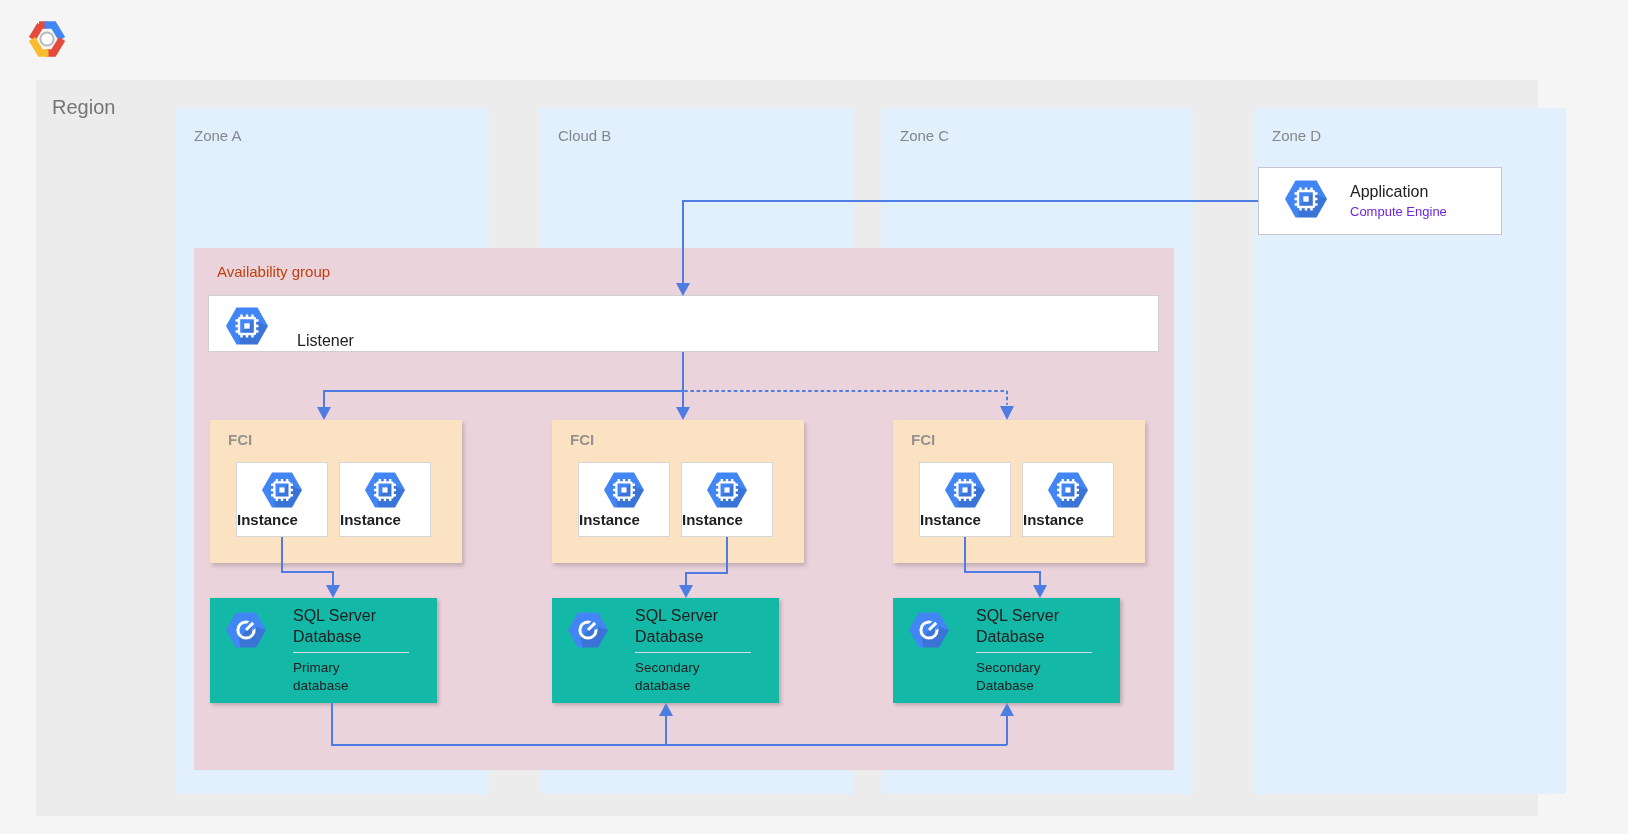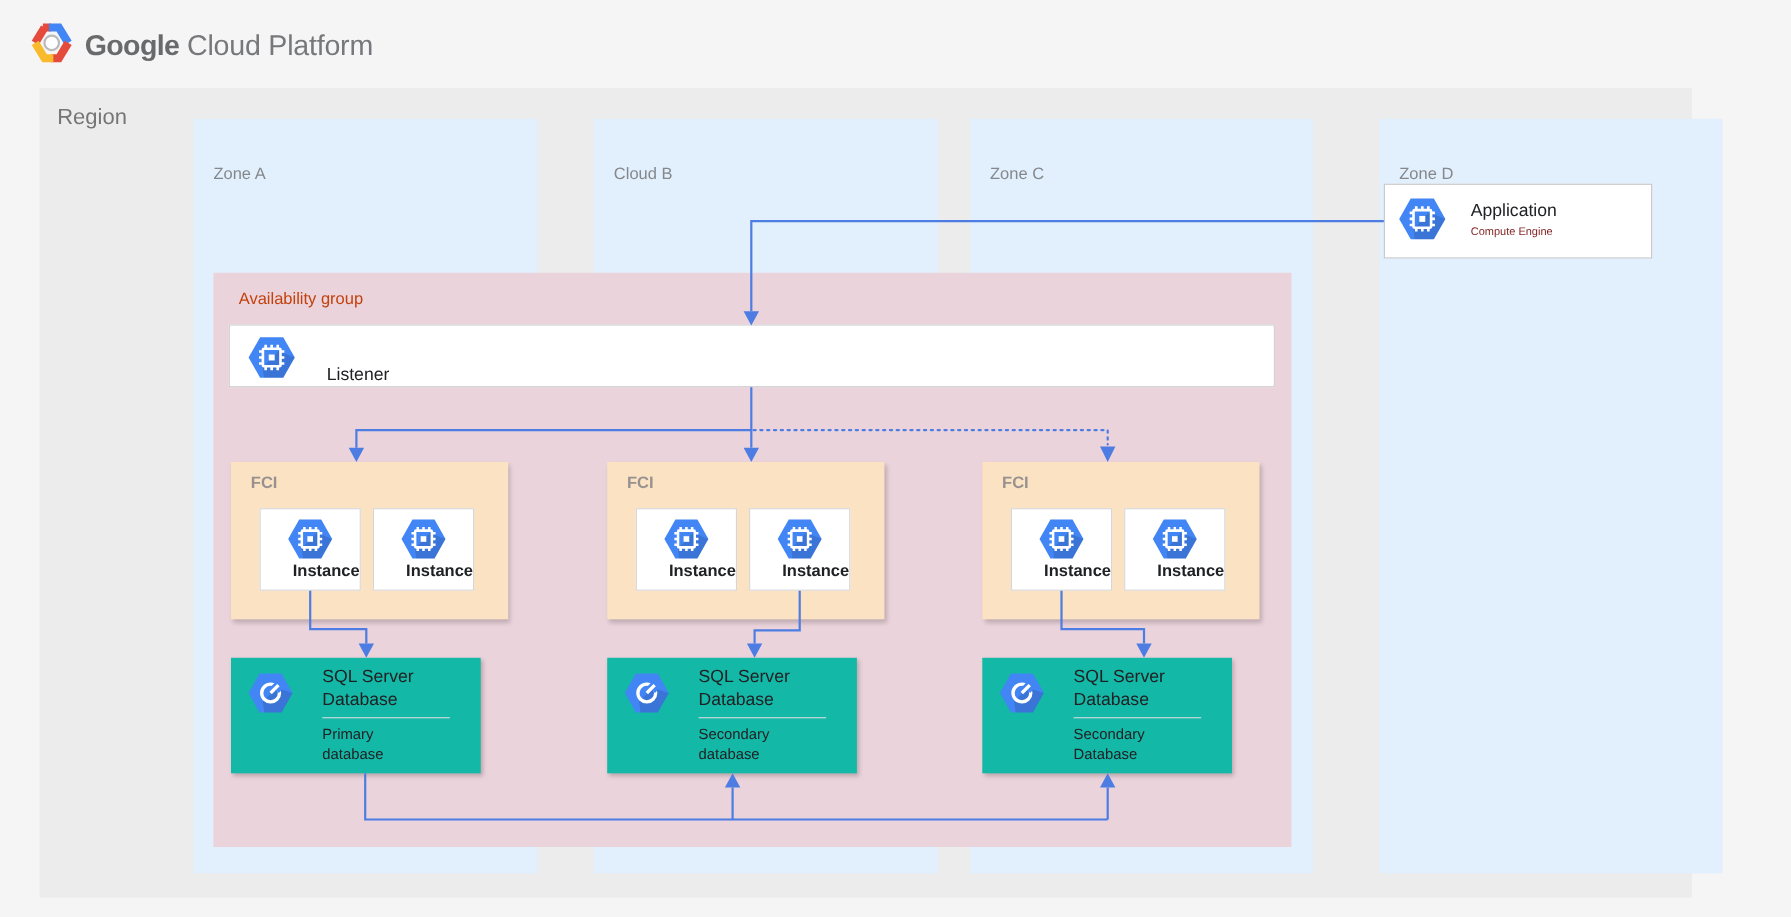--- a/index.html
+++ b/index.html
@@ -14,46 +14,46 @@
   
   .logo{left:27px;top:20px;display:flex;align-items:center;z-index:10;}
   .logo-text{margin-left:10px;font-size:26px;letter-spacing:-0.2px;white-space:nowrap;}
   .logo-text .g{color:#696A6C;font-weight:700;letter-spacing:-0.6px;}
   .logo-text .cp{color:#77787B;font-weight:400;margin-left:7px;}
 
   
   .region{left:36px;top:80px;width:1502px;height:736px;background:var(--region-gray,#ECECEC);z-index:1;}
   .region-label{position:absolute;left:16px;top:16px;font-size:20px;color:#757575;}
   .zone{top:108px;height:686px;background:var(--zone-blue,#E2EFFC);z-index:2;}
-  .zone-label{position:absolute;left:18px;top:19px;font-size:15px;color:#84888C;margin-top:23px;}
+  .zone-label{position:absolute;left:18px;top:19px;font-size:15px;color:#84888C;}
   .zone-a{left:176px;width:313px;}
   .zone-b{left:540px;width:313px;}
   .zone-c{left:882px;width:312px;}
   .zone-d{left:1254px;width:312px;}
 
   
   .avail{left:194px;top:248px;width:980px;height:522px;background:var(--group-pink,#EBD3DC);z-index:3;}
   .avail-label{position:absolute;left:23px;top:15px;font-size:15px;color:#c2410c;}
   .app-box{left:1258px;top:167px;width:244px;height:68px;border:1px solid #C4C6C9;
-    display:flex;align-items:center;padding-left:10px;z-index:5;background:#fff;box-sizing:border-box;}
+    display:flex;align-items:center;padding-left:23px;z-index:5;background:#fff;box-sizing:border-box;}
   .svc-text{margin-left:20px;}
   .svc-title{font-size:16px;line-height:20px;color:#202124;}
-  .svc-sub{font-size:10px;line-height:19px;color:#7f1d1d;}
+  .svc-sub{font-size:13px;line-height:19px;color:#6d28d9;}
 
   .listener{left:208px;top:295px;width:951px;height:57px;border:1px solid #CFCFD2;
     display:flex;align-items:flex-end;padding-left:14px;z-index:5;background:#fff;box-sizing:border-box;}
   .listener .svc-title{margin-left:26px;}
 
   
   .fci{top:420px;width:252px;height:143px;background:var(--fci-peach,#FAE2C2);z-index:4;
     box-shadow:2px 3px 4px rgba(0,0,0,0.18);font-weight:bold;}
   .fci-label{position:absolute;left:18px;top:11px;font-size:15px;color:#97918F;}
   .fci-1{left:210px;} .fci-2{left:552px;} .fci-3{left:893px;}
   .inst{position:absolute;top:42px;width:92px;height:75px;background:#fff;border:1px solid #D6D6D8;
-    box-sizing:border-box;text-align:right;}
+    box-sizing:border-box;text-align:left;}
   .inst-a{left:26px;} .inst-b{left:129px;}
   .inst svg{display:block;margin:7px auto 0;}
   .inst-label{font-size:15px;color:#202124;margin-top:1px;}
 
   
   .db{top:598px;width:227px;height:105px;background:#14b8a6;z-index:4;
     box-shadow:2px 2px 4px rgba(0,0,0,0.22);}
   .db-1{left:210px;} .db-2{left:552px;} .db-3{left:893px;}
   .db-icon{position:absolute;left:13px;top:12px;}
   .db-content{position:absolute;left:83px;top:7px;}
@@ -81,21 +81,20 @@
     <svg width="40" height="38" viewBox="0 0 40 38">
       <path d="M5 19 L13.5 5" stroke="#E54B3C" stroke-width="7.4" fill="none"></path>
       <path d="M12 5 L19 5" stroke="#E54B3C" stroke-width="7.4" fill="none"></path>
       <path d="M17.5 5 L26.5 5 L35 19" stroke="#4285F4" stroke-width="7.4" fill="none"></path>
       <path d="M35 19 L26.5 33 L19.5 33" stroke="#E54B3C" stroke-width="7.4" fill="none"></path>
       <path d="M21.5 33 L13.5 33 L5 19" stroke="#F9BB2D" stroke-width="7.4" fill="none"></path>
       <circle cx="20" cy="19" r="6.6" fill="#FFFFFF" stroke="#B9BABC" stroke-width="2"></circle>
       <circle cx="20" cy="19" r="5" fill="#FFFFFF"></circle>
     </svg>
   </span>
-  <span class="logo-text"><span class="g">Google</span><span class="cp">Cloud Platform</span></span>
 </div>
 
 <div class="abs region">
   <div class="region-label">Region</div>
 </div>
 
 <div class="abs zone zone-a">
   <div class="zone-label">Zone A</div>
 </div>
 <div class="abs zone zone-b">

